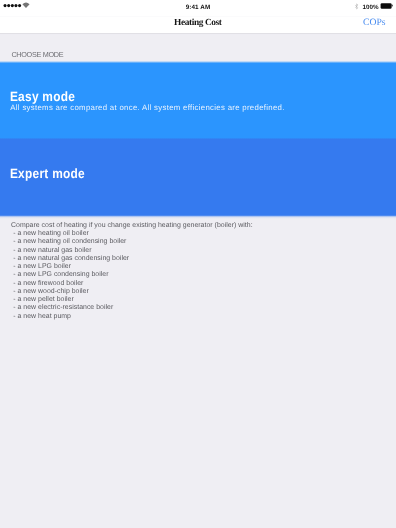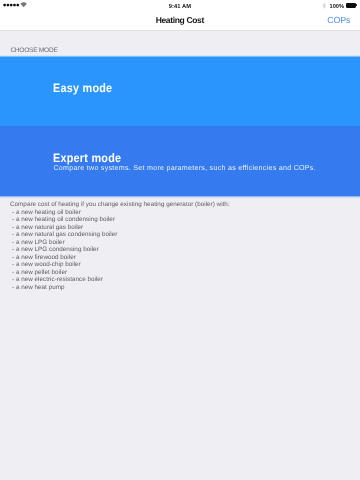--- a/index.html
+++ b/index.html
@@ -30,20 +30,21 @@
   .sb-bt { margin:-3.0px 3.2px 0 0; display:block; }
   .battery { position:relative; width:11.2px; height:4.5px; margin-top:-4.1px; }
   .battery .bshell { position:absolute; left:0; top:0; width:10.0px; height:4.5px; border-radius:1.15px; background:#0c0c0c; }
   .battery .bcap { position:absolute; left:10.2px; top:1.2px; width:1.0px; height:2.0px; background:#111; border-radius:0 0.8px 0.8px 0; }
 
   
   .navbar {
     position:absolute; top:15px; left:0; width:360px; height:16px;
     background:#FFFFFF;
     border-bottom:1px solid #E1E0E5;
+    font-family:Liberation Serif, serif;
   }
   .nav-title {
     position:absolute; left:0; width:360px; top:-2.3px; height:15px;
     display:flex; align-items:center; justify-content:center;
     font-size:8.5px; font-weight:bold; color:#151515; letter-spacing:-0.35px;
     text-indent:-0.35px;
   }
   .nav-right {
     position:absolute; right:9.6px; top:-2.5px; height:15px;
     display:flex; align-items:center;
@@ -65,21 +66,21 @@
   #card-easy { top:54.7px; height:71.9px;
     background:linear-gradient(to bottom,
       rgba(43,149,254,0) 0px, rgba(43,149,254,0.13) 0.7px,
       rgba(43,149,254,0.60) 1.6px, rgba(43,149,254,1) 2.5px,
       rgba(43,149,254,1) 70.6px, rgba(53,122,239,1) 72.0px); }
   #card-expert { top:126px; height:73px;
     background:linear-gradient(to bottom,
       rgba(53,122,239,1) 0px, rgba(53,122,239,1) 69.7px,
       rgba(53,122,239,0.42) 70.6px, rgba(53,122,239,0.10) 71.6px,
       rgba(53,122,239,0) 73px);padding-left:48px; }
-  .card .inner { position:absolute; left:9.4px; top:25.2px; right:4px;margin-left:44px; }
+  .card .inner { position:absolute; left:9.4px; top:25.2px; right:4px; }
   #card-easy .inner { top:27.1px; }
   #card-expert .inner { top:25.6px; }
   .card .subtitle { margin-top:0.4px; }
 
   
   .note {
     position:absolute; top:201.1px; left:10px; width:350px;
     font-size:6.3px; color:#5B5B60; line-height:7.5px; letter-spacing:0.02px;
   }
   .note .line { white-space:pre; }
@@ -121,27 +122,27 @@
   <div class="navbar">
     <div class="nav-title">Heating Cost</div>
     <div class="nav-right">COPs</div>
   </div>
 
   <div class="section-header">CHOOSE MODE</div>
 
   <div class="card" id="card-easy">
     <div class="inner">
       <div class="title">Easy mode</div>
+      <div class="subtitle">All systems are compared at once. All system efficiencies are predefined.</div>
     </div>
   </div>
 
   <div class="card" id="card-expert">
     <div class="inner">
       <div class="title">Expert mode</div>
-      <div class="subtitle">Compare two systems. Set more parameters, such as efficiencies and COPs.</div>
     </div>
   </div>
 
   <div class="note">
     <div class="line">Compare cost of heating if you change existing heating generator (boiler) with:</div>
     <div id="note-items">
         <div class="line item">- a new heating oil boiler</div>
         <div class="line item">- a new heating oil condensing boiler</div>
         <div class="line item">- a new natural gas boiler</div>
         <div class="line item">- a new natural gas condensing boiler</div>

